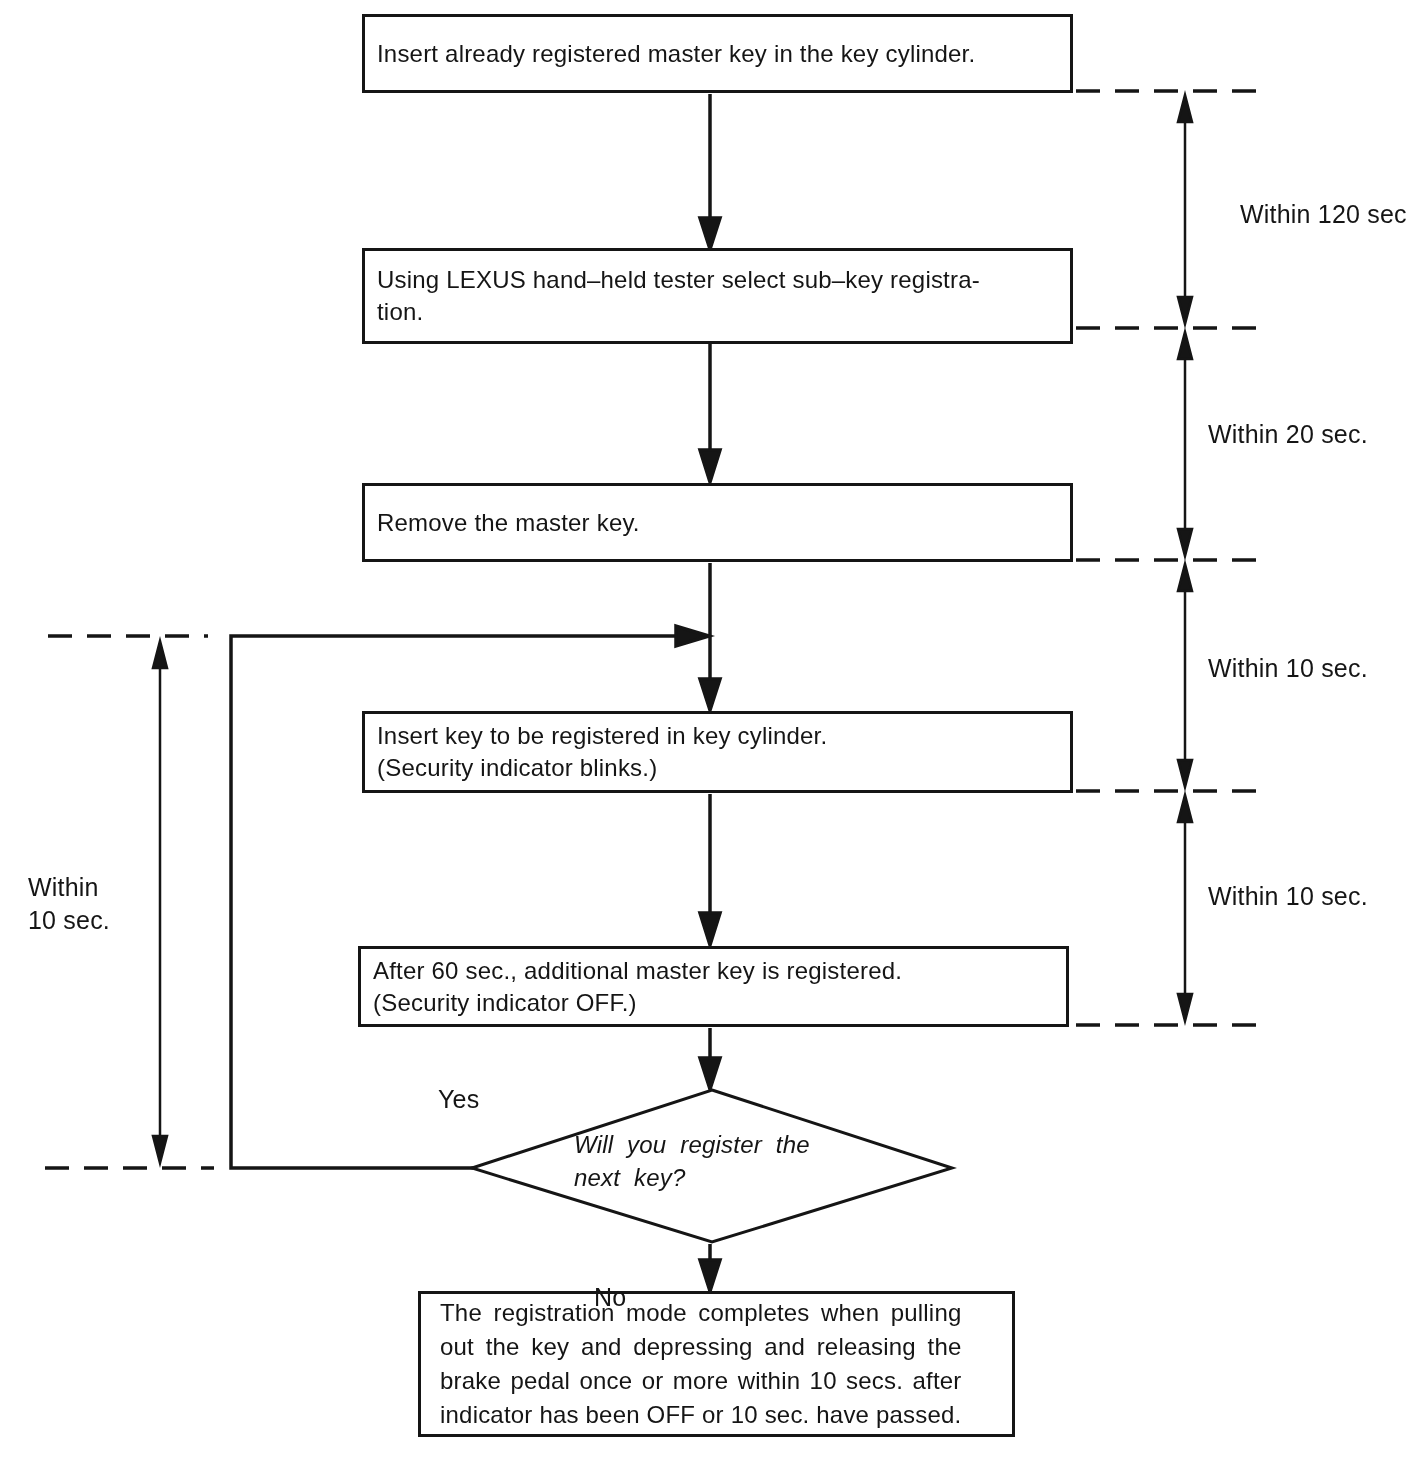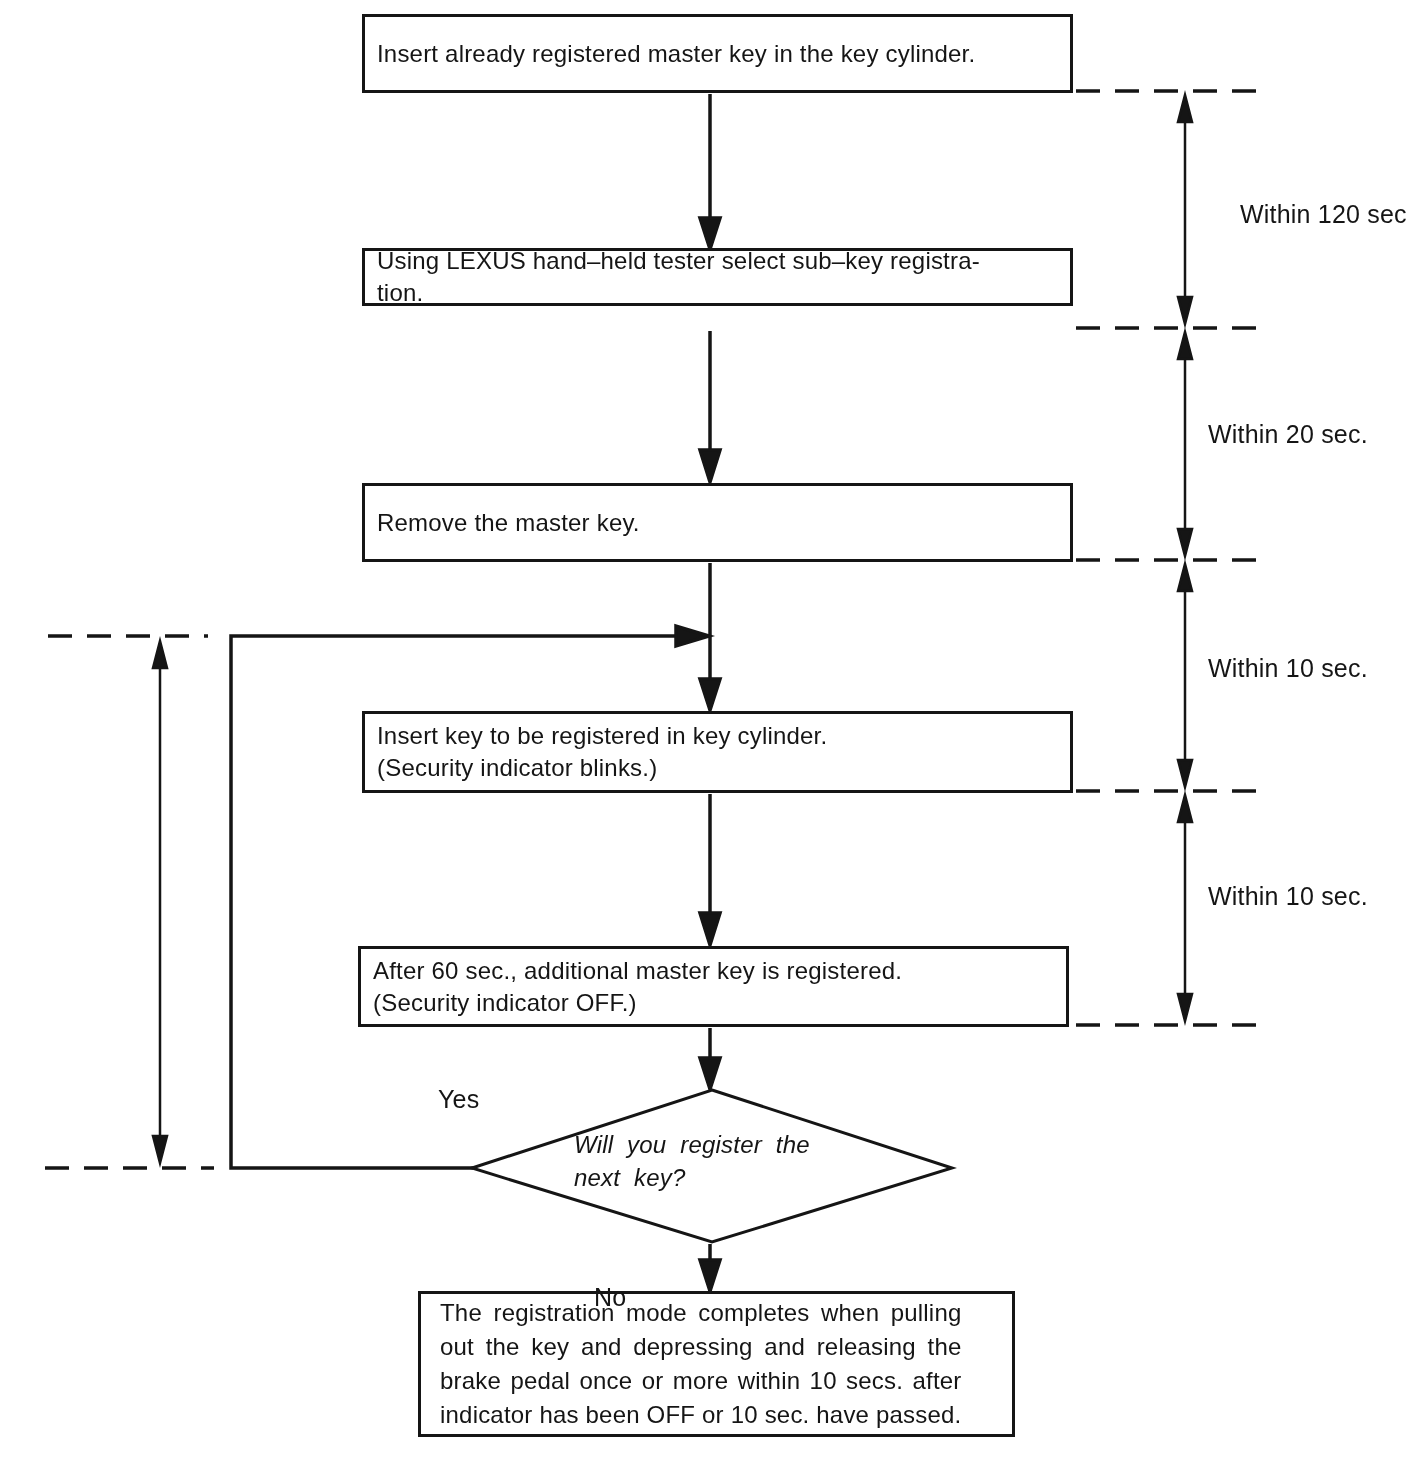--- a/index.html
+++ b/index.html
@@ -109,21 +109,21 @@
       <polygon points="153,1136 167,1136 160,1163"></polygon>
     </g>
   </svg>
 
   <div class="layer">
 
     <div class="node" style="left:362px;top:14px;width:711px;height:79px;">
       <span>Insert already registered master key in the key cylinder.</span>
     </div>
 
-    <div class="node" style="left:362px;top:248px;width:711px;height:58px;">
+    <div class="node" style="left:362px;top:248px;width:711px;height:96px;">
       <span>Using LEXUS hand–held tester select sub–key registra-
 tion.</span>
     </div>
 
     <div class="node" style="left:362px;top:483px;width:711px;height:79px;">
       <span>Remove the master key.</span>
     </div>
 
     <div class="node" style="left:362px;top:711px;width:711px;height:82px;">
       <span>Insert key to be registered in key cylinder.
@@ -146,15 +146,17 @@
 next key?</div>
 
     <div class="freetext" style="left:438px;top:1083px;">Yes</div>
     <div class="freetext" style="left:594px;top:1281px;">No</div>
 
     <div class="freetext" style="left:1208px;top:198px;width:200px;margin-left:32px;">Within 120 sec.</div>
     <div class="freetext" style="left:1208px;top:418px;width:200px;">Within 20 sec.</div>
     <div class="freetext" style="left:1208px;top:652px;width:200px;">Within 10 sec.</div>
     <div class="freetext" style="left:1208px;top:880px;width:200px;">Within 10 sec.</div>
 
+    <div class="freetext" style="left:28px;top:871px;width:130px;">Within
+10 sec.</div>
   </div>
 
 </div>
 
 </body></html>

